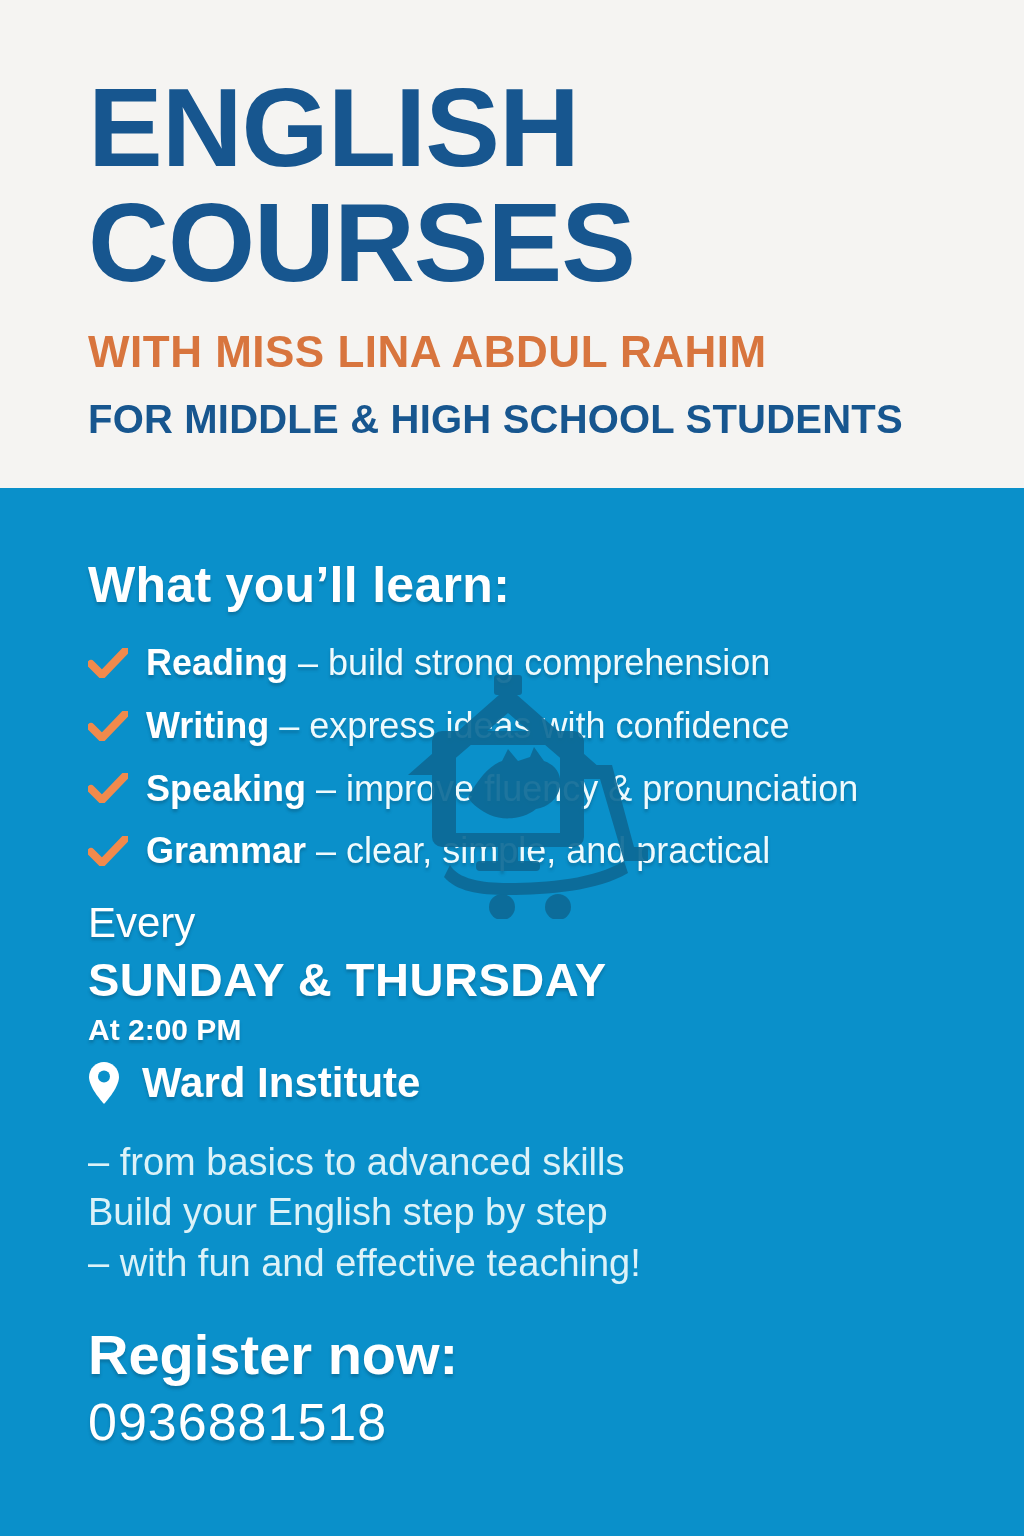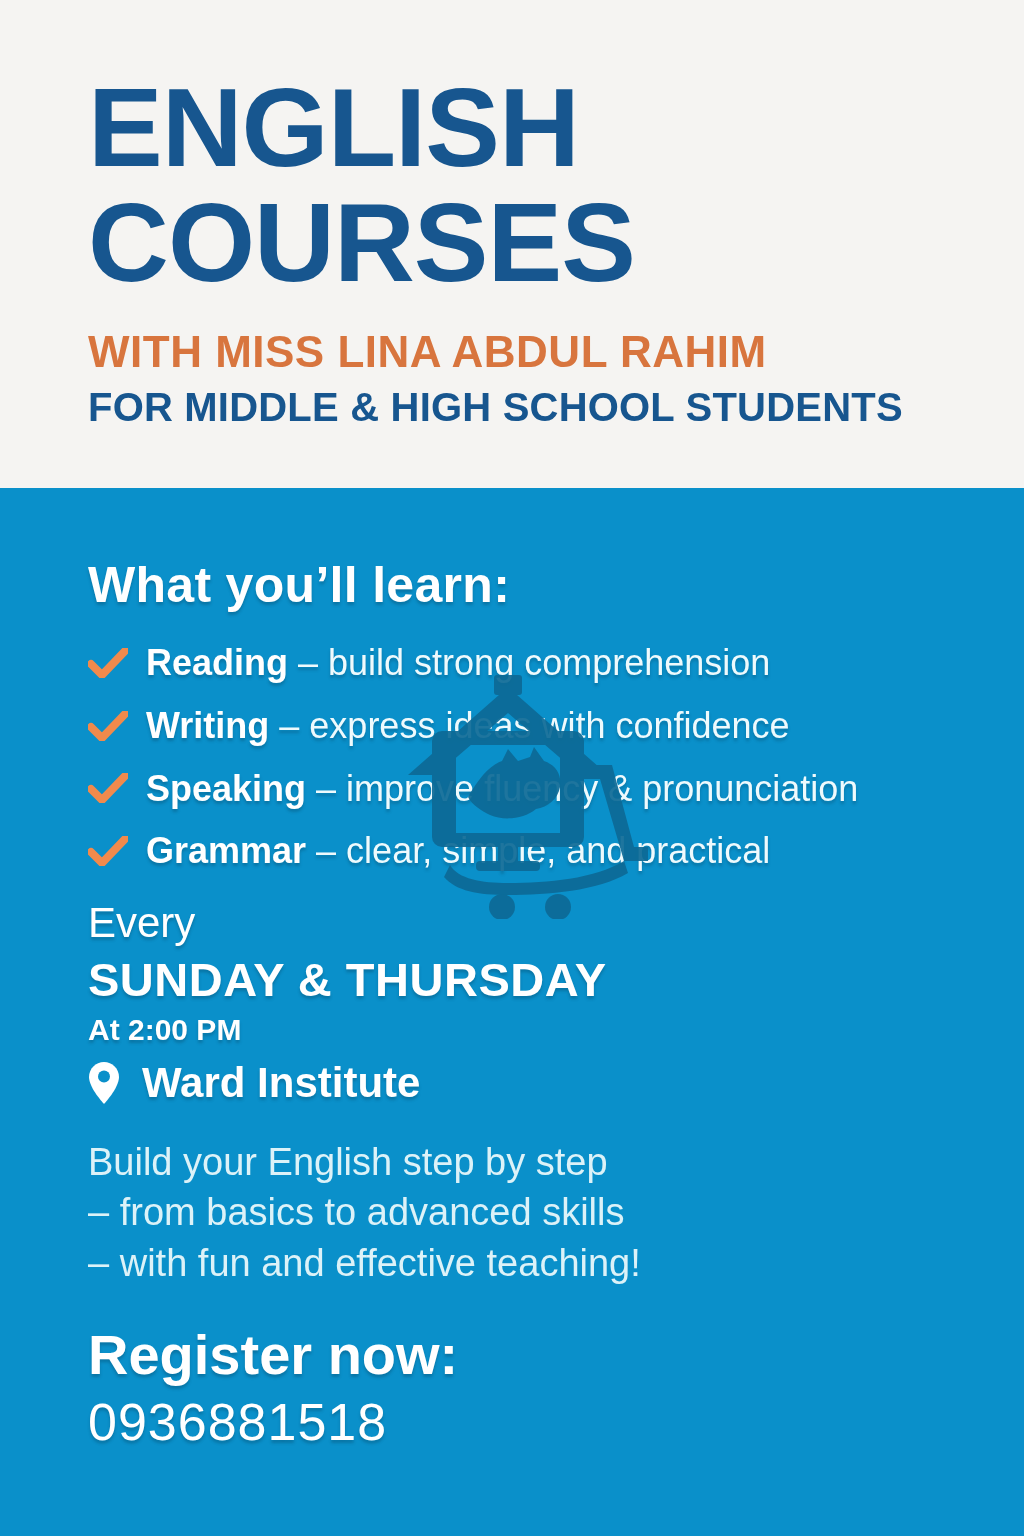--- a/index.html
+++ b/index.html
@@ -36,21 +36,21 @@
   .title span { display: block; }
   .instructor {
     margin-top: 26px;
     color: #d8753e;
     font-weight: 700;
     font-size: 44px;
     letter-spacing: 0.5px;
     white-space: nowrap;
   }
   .audience {
-    margin-top: 8px;
+    margin-top: 20px;
     color: #17568f;
     font-weight: 700;
     font-size: 40px;
     letter-spacing: 0.2px;
     white-space: nowrap;
   }
 
   
   .blue-band {
     position: absolute;
@@ -216,22 +216,22 @@
       <span class="pin">
         <svg viewBox="0 0 32 44">
             <path d="M16 1 C7.7 1 1 7.7 1 16 C1 27 16 43 16 43 C16 43 31 27 31 16 C31 7.7 24.3 1 16 1 Z" fill="#ffffff"></path>
             <circle cx="16" cy="15.5" r="6" fill="#0a90ca"></circle>
           </svg>
       </span>
       <span class="location-name shadowed">Ward Institute</span>
     </div>
 
     <div class="pitch">
+      <div>– from basics to advanced skills</div>
       <div>Build your English step by step</div>
-      <div>– from basics to advanced skills</div>
       <div>– with fun and effective teaching!</div>
     </div>
 
     <div class="register">
       <div class="register-label shadowed">Register now:</div>
       <div class="register-phone shadowed">0936881518</div>
     </div>
 
   </section>
 </div>

